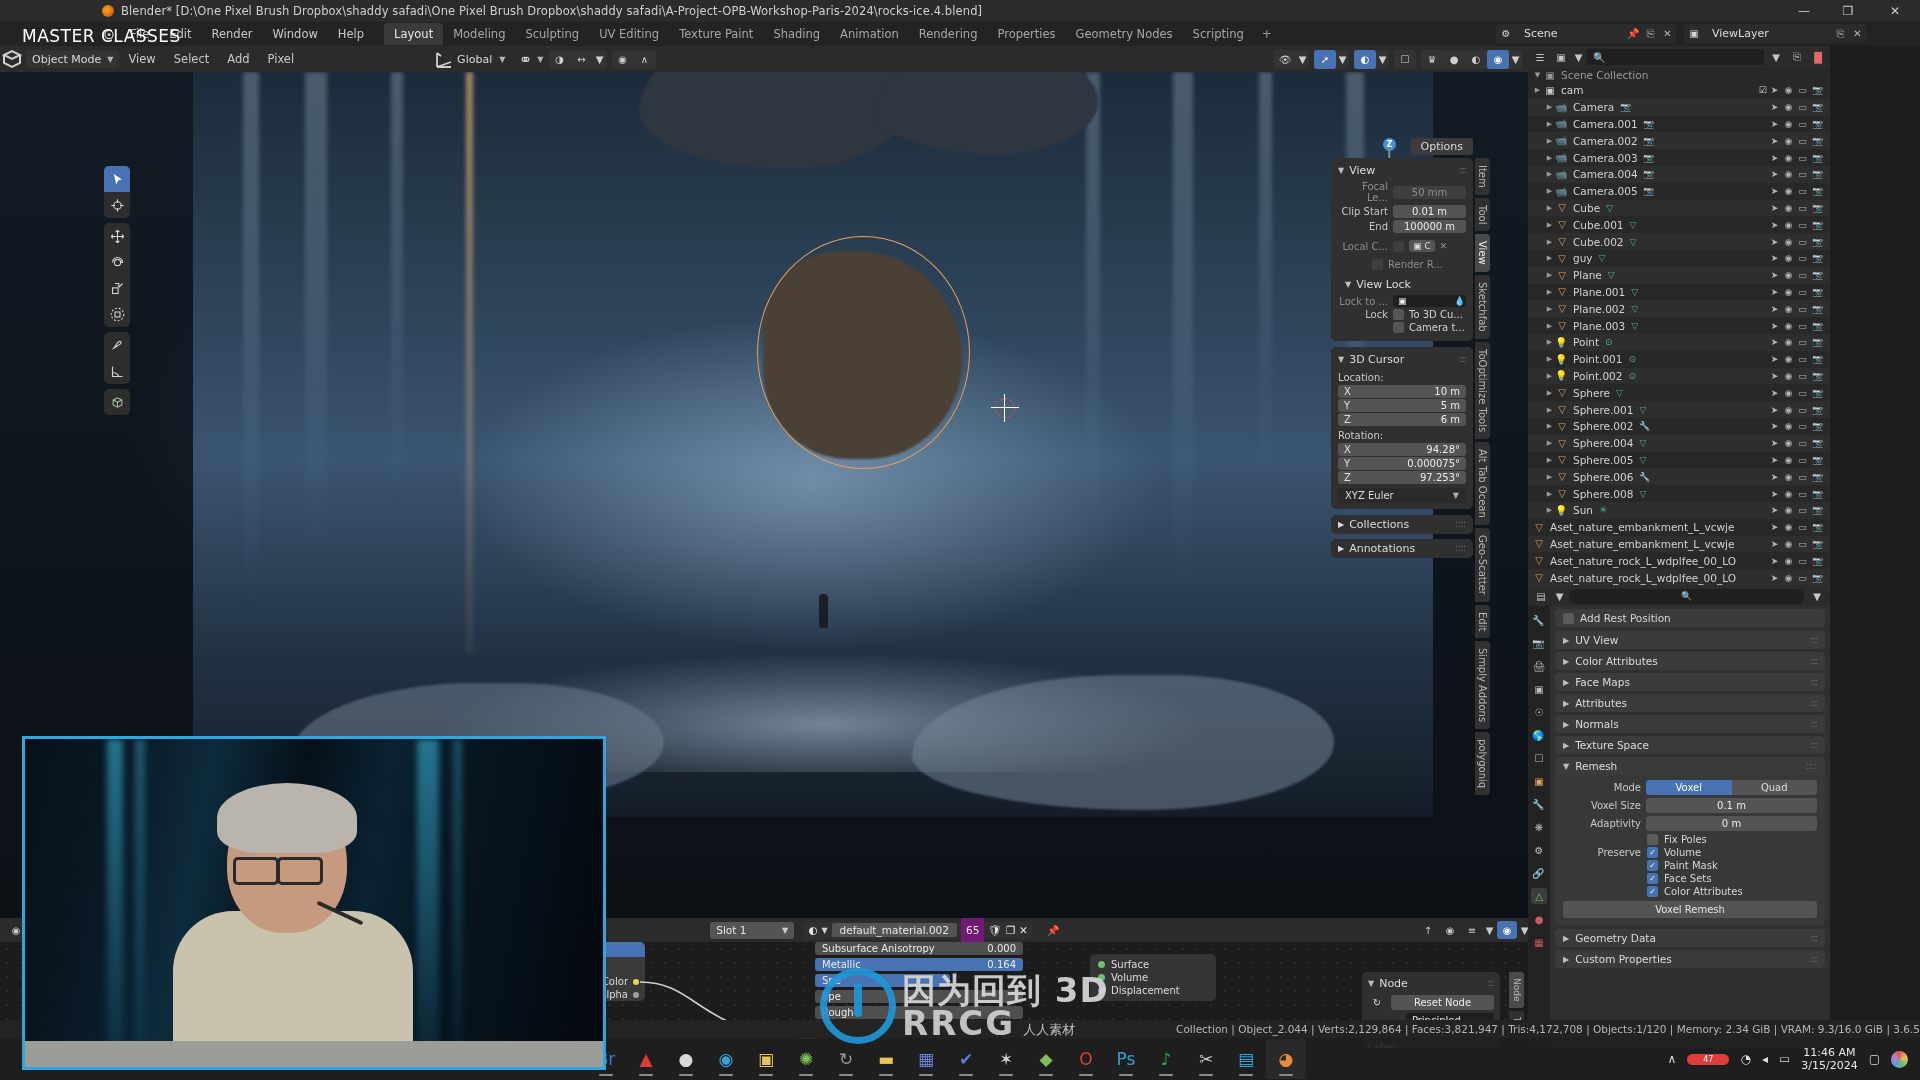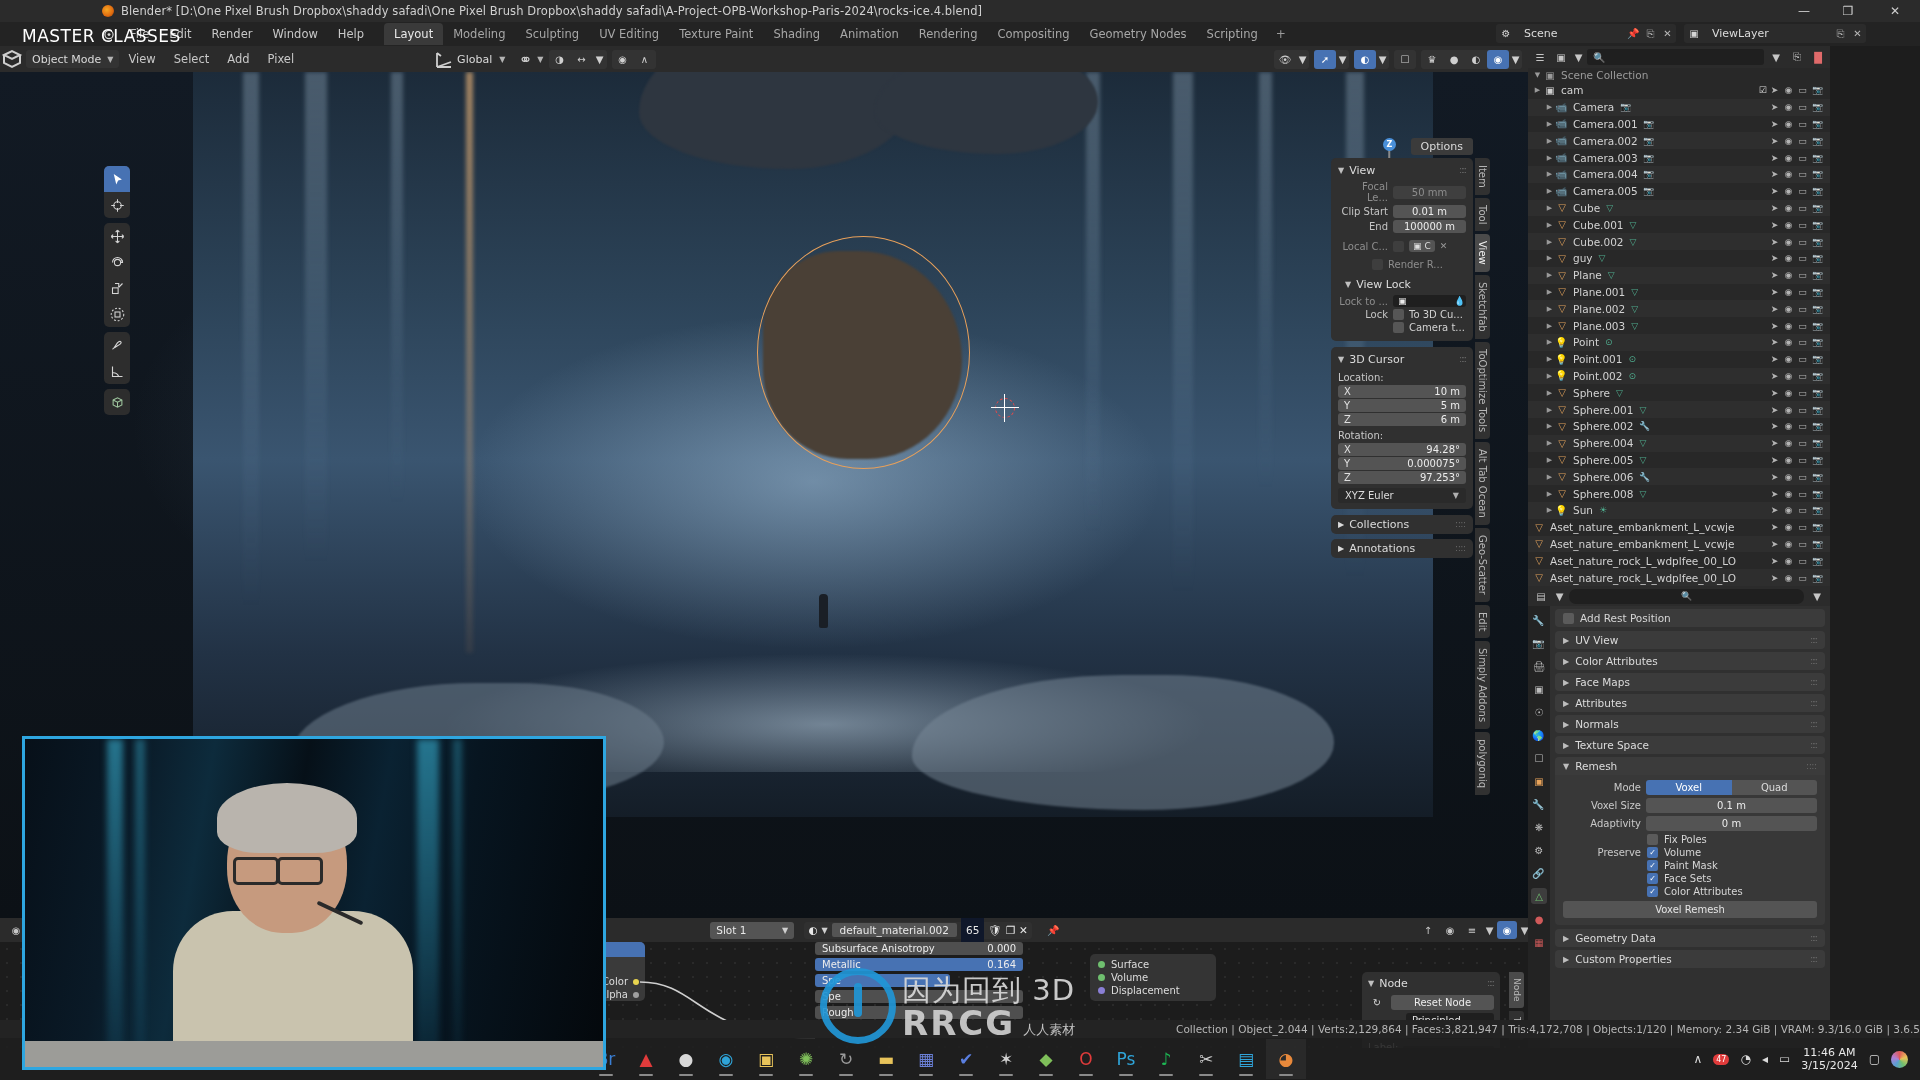--- a/index.html
+++ b/index.html
@@ -171,21 +171,21 @@
   .statusbar .st{font-size:10.5px;color:#b6b6b6;white-space:nowrap;}
 
   
   .taskbar{position:absolute;left:0;top:1038px;width:1920px;height:42px;background:#1f1f1fdd;display:flex;align-items:center;}
   .tsk{width:40px;height:40px;display:flex;align-items:center;justify-content:center;position:relative;}
   .tsk .gl{font-size:17px;}
   .tsk .ud{position:absolute;bottom:3px;width:14px;height:2.5px;border-radius:2px;background:#8a8a8a;}
   .tsk.active{background:#33333388;}
   .tray{margin-left:auto;display:flex;align-items:center;gap:11px;padding-right:12px;color:#dadada;font-size:12px;}
   .clock{text-align:center;line-height:13px;font-size:11px;color:#e8e8e8;}
-  .badge{background:#e03b3b;color:#fff;font-size:8px;border-radius:7px;padding:1px 3px;}
+  .badge{background:#e03b3b;color:#fff;font-size:8px;border-radius:7px;padding:1px 16px;}
 
   
   .webcam{position:absolute;left:22px;top:736px;width:578px;height:328px;border:3px solid #2ea6e0;overflow:hidden;background:#05080c;}
   .wc-bg{position:absolute;inset:0;background:
       linear-gradient(100deg,#071019 0%,#0a1a27 18%,#0d2b3c 30%,#061018 45%,#0a2232 58%,#071520 72%,#04080c 100%);}
   .wc-stripe{position:absolute;top:0;bottom:0;width:16px;background:linear-gradient(180deg,rgba(60,190,225,.55),rgba(30,120,160,.12));filter:blur(3px);}
   .wc-person{position:absolute;left:140px;bottom:-16px;width:250px;height:300px;}
   .wc-head{position:absolute;left:62px;top:10px;width:120px;height:140px;border-radius:50% 50% 46% 46%;background:#c69a7e;}
   .wc-hair{position:absolute;left:52px;top:0px;width:140px;height:70px;border-radius:50% 50% 30% 30%;background:#b9b4ad;}
   .wc-body{position:absolute;left:8px;top:128px;width:240px;height:180px;border-radius:60px 60px 0 0;background:#c9c3ae;}
@@ -197,21 +197,21 @@
   .iamag{position:absolute;left:22px;top:14px;color:#fff;}
   .iamag .l1{font-size:52px;font-weight:bold;letter-spacing:-1px;line-height:50px;font-family:"DejaVu Sans Condensed","Liberation Sans",sans-serif;}
   .iamag .l2{font-size:17px;letter-spacing:.5px;margin-top:12px;}
 
   
   .subtitle{position:absolute;left:0;top:1022px;width:1920px;text-align:center;font-size:30px;font-weight:bold;color:#fff;
     text-shadow:-2px -2px 0 #000,2px -2px 0 #000,-2px 2px 0 #000,2px 2px 0 #000,0 3px 5px #000;z-index:60;}
   .wm{position:absolute;left:820px;top:968px;display:flex;align-items:center;gap:6px;z-index:55;opacity:.92;}
   .wm-ring{width:62px;height:62px;border-radius:50%;border:7px solid #2196d6;position:relative;}
   .wm-ring:after{content:"";position:absolute;left:50%;top:8px;margin-left:-4px;width:8px;height:34px;background:#2196d6;border-radius:4px;}
-  .wm-cn{font-size:29px;font-weight:normal;color:#d8d8d8;letter-spacing:1px;line-height:34px;}
+  .wm-cn{font-size:34px;font-weight:bold;color:#d8d8d8;letter-spacing:1px;line-height:34px;}
   .wm-rr{font-size:34px;font-weight:bold;color:#cfcfcf;letter-spacing:2px;line-height:32px;}
   .wm-sm{font-size:13px;color:#cfcfcf;}
 </style>
 </head>
 <body>
 
 <div id="root">
 
   <div class="titlebar">
     <div class="blogo"></div>
@@ -239,21 +239,21 @@
     </div>
     <div class="wstabs">
       <div class="wstab active">Layout</div>
       <div class="wstab">Modeling</div>
       <div class="wstab">Sculpting</div>
       <div class="wstab">UV Editing</div>
       <div class="wstab">Texture Paint</div>
       <div class="wstab">Shading</div>
       <div class="wstab">Animation</div>
       <div class="wstab">Rendering</div>
-      <div class="wstab">Compositing</div>
+      <div class="wstab">Properties</div>
       <div class="wstab">Geometry Nodes</div>
       <div class="wstab">Scripting</div>
       <div class="plus">+</div>
     </div>
   </div>
 
   <div class="scenefield" style="left:1496px;width:180px;">
     <div class="sf-icon">⚙</div>
     <div class="sf-label">Scene</div>
     <div class="sf-btn" style="margin-left:auto">📌</div>
@@ -1059,21 +1059,21 @@
       <div class="sh-i">▣</div>
       <div class="sh-menu" style="margin-left:425px">odes</div>
       <div class="sh-slot" style="margin-left:170px">
         <span>Slot 1</span>
         <span style="font-size:8px;color:#cfcfcf">▼</span>
       </div>
       <div class="sh-mat" style="margin-left:6px">
         <span>◐</span>
         <span style="font-size:8px;color:#cfcfcf">▼</span>
         <span class="nmfield">default_material.002</span>
-        <span style="padding:14px 5px;background:#0f172a;border-radius:6px">65</span>
+        <span style="padding:14px 5px;background:#701a75;border-radius:6px">65</span>
         <span>🛡</span>
         <span>❐</span>
         <span>✕</span>
       </div>
       <div class="sh-i" style="margin-left:8px">📌</div>
       <div style="margin-left:auto;display:flex;align-items:center;gap:2px;padding-right:4px">
         <div class="sh-i">↑</div>
         <div class="sh-i">◉</div>
         <div class="sh-i">≡</div>
         <div class="sh-i" style="width:11px">▼</div>

